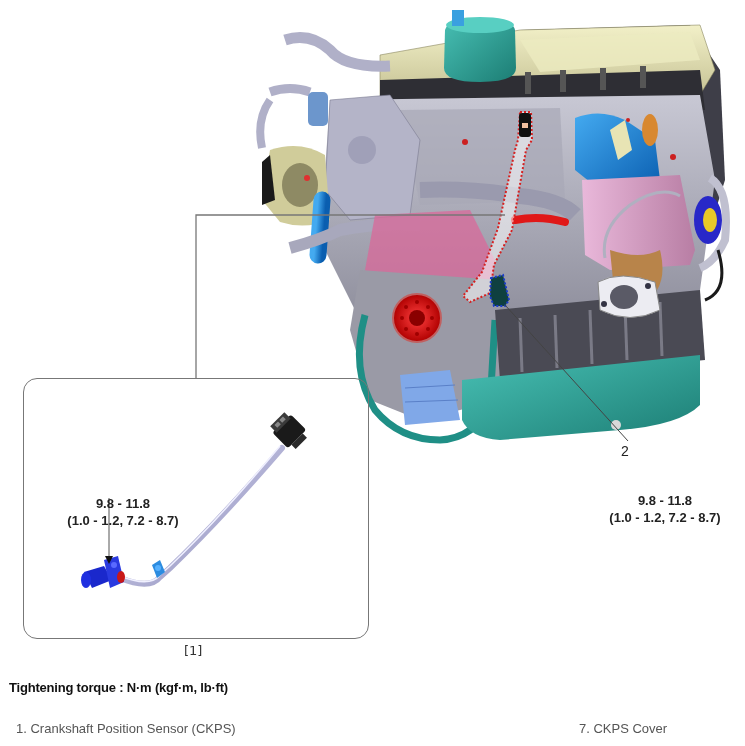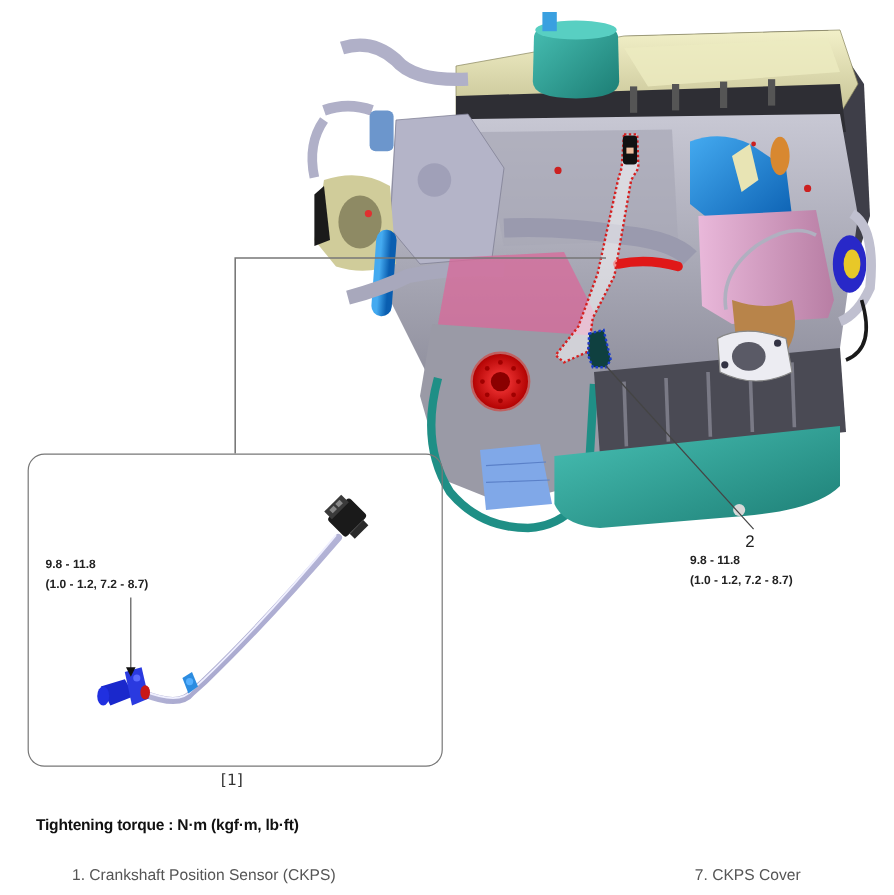--- a/index.html
+++ b/index.html
@@ -6,41 +6,41 @@
     html, body { width: 745px; height: 746px; background: #ffffff; overflow: hidden; }
     body { position: relative; font-family: "Liberation Sans", sans-serif; color: #1a1a1a; }
     .figure { position: absolute; left: 0; top: 0; width: 745px; height: 665px; }
     .figure svg { position: absolute; left: 0; top: 0; }
     .detail-box {
       position: absolute; left: 23px; top: 378px; width: 346px; height: 261px;
       border: 1.5px solid #777; border-radius: 14px; background: transparent;
     }
     .torque-label {
       position: absolute; font-family: "Liberation Sans", sans-serif; font-weight: bold;
-      font-size: 10px; line-height: 17px; text-align: left; color: #222; white-space: nowrap;
+      font-size: 13px; line-height: 17px; text-align: center; color: #222; white-space: nowrap; margin-top: 33px;
     }
     .torque-label.one { left: 38px; top: 462px; width: 170px; }
     .torque-label.two { left: 575px; top: 442px; width: 180px; }
     .callout-num {
       position: absolute; font-family: "Liberation Sans", sans-serif; font-size: 14px; color: #222;
     }
     .callout-num.two { left: 621px; top: 443px; }
     .ref-label {
       position: absolute; left: 184px; top: 643px; font-size: 13px; color: #333;
       font-family: "DejaVu Sans", sans-serif;
     }
     .torque-header {
       position: absolute; left: 9px; top: 680px; font-weight: bold; font-size: 13px;
-      font-family: "Liberation Sans", sans-serif; color: #111; letter-spacing: -0.2px; margin-left: 21px;
+      font-family: "Liberation Sans", sans-serif; color: #111; letter-spacing: -0.2px;
     }
     .legend-item {
       position: absolute; top: 721px; font-size: 13px; color: #555;
       font-family: "Liberation Sans", sans-serif;
     }
-    .legend-item.i1 { left: 16px; margin-left: 44px; }
+    .legend-item.i1 { left: 16px; }
     .legend-item.i2 { left: 579px; }
   </style>
 </head>
 <body>
 
 <div class="figure">
   <svg width="745" height="665" viewBox="0 0 745 665">
     <defs>
       <linearGradient id="gBlock" x1="0" y1="0" x2="0" y2="1">
         <stop offset="0" stop-color="#c8c8d4"></stop>

